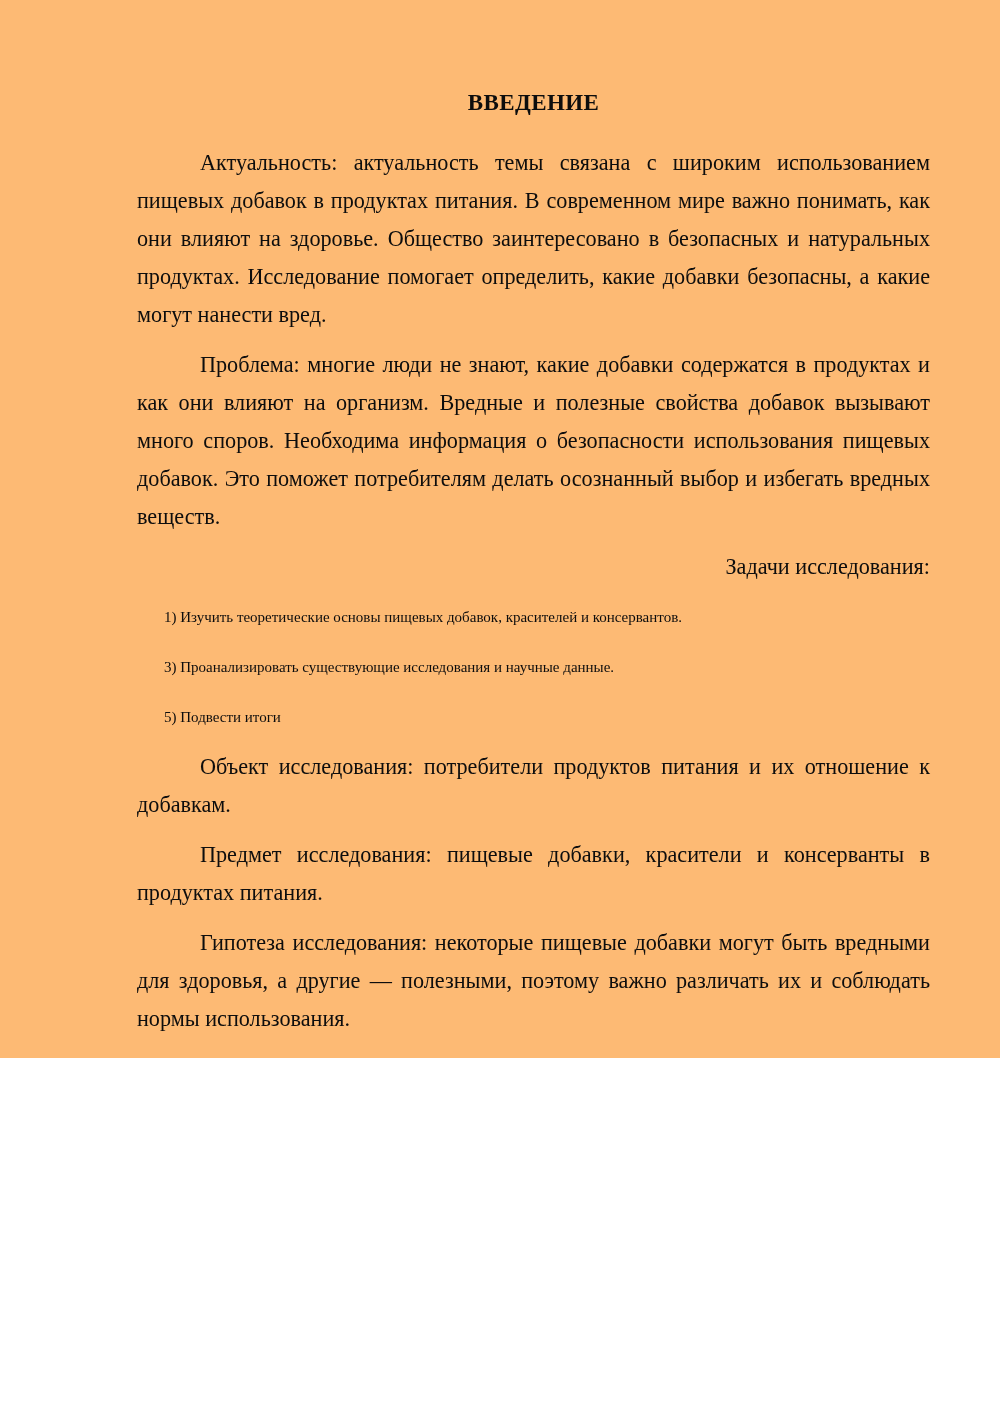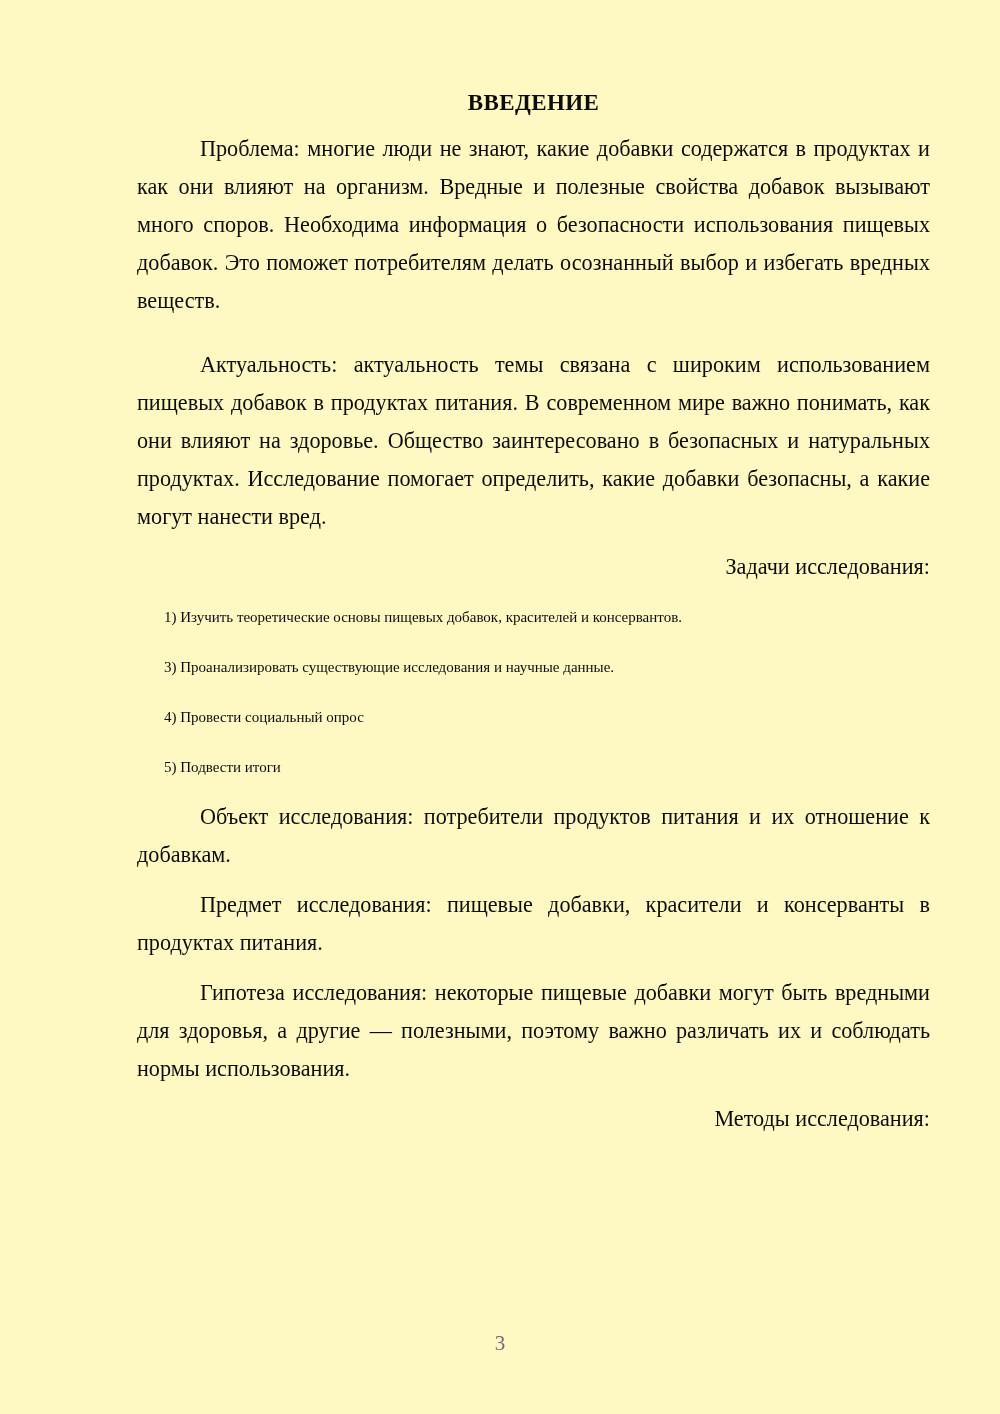--- a/index.html
+++ b/index.html
@@ -9,23 +9,23 @@
     background: #ffffff;
   }
   body {
     font-family: "Liberation Serif", "DejaVu Serif", serif;
     color: #0d0d0d;
     -webkit-font-smoothing: antialiased;
   }
   .page {
     position: relative;
     width: 1000px;
-    height: 1414px;
+    height: 1058px;
     margin: 0 auto;
-    background: #fef9c3;
+    background: #fdba74;
     overflow: hidden;
     box-sizing: border-box;
   }
   .content {
     position: absolute;
     left: 137px;
     top: 0;
     width: 793px;
   }
   .doc-title {
@@ -89,31 +89,30 @@
 </style>
 </head>
 <body>
 
 <div class="page">
 
   <div class="content">
 
     <h1 class="doc-title">ВВЕДЕНИЕ</h1>
 
+    <p class="para first">Актуальность: актуальность темы связана с широким использованием пищевых добавок в продуктах питания. В современном мире важно понимать, как они влияют на здоровье. Общество заинтересовано в безопасных и натуральных продуктах. Исследование помогает определить, какие добавки безопасны, а какие могут нанести вред.</p>
+
     <p class="para">Проблема: многие люди не знают, какие добавки содержатся в продуктах и как они влияют на организм. Вредные и полезные свойства добавок вызывают много споров. Необходима информация о безопасности использования пищевых добавок. Это поможет потребителям делать осознанный выбор и избегать вредных веществ.</p>
-
-    <p class="para first">Актуальность: актуальность темы связана с широким использованием пищевых добавок в продуктах питания. В современном мире важно понимать, как они влияют на здоровье. Общество заинтересовано в безопасных и натуральных продуктах. Исследование помогает определить, какие добавки безопасны, а какие могут нанести вред.</p>
 
 
     <p class="label-line">Задачи исследования:</p>
 
     <ol class="list">
       <li class="list-item">1)  Изучить теоретические основы пищевых добавок, красителей и консервантов.</li>
       <li class="list-item">3) Проанализировать существующие исследования и научные данные.</li>
-      <li class="list-item">4) Провести социальный опрос</li>
       <li class="list-item">5) Подвести итоги</li>
     </ol>
 
     <p class="para lastline-left">Объект исследования: потребители продуктов питания и их отношение к добавкам.</p>
 
     <p class="para lastline-left">Предмет исследования: пищевые добавки, красители и консерванты в продуктах питания.</p>
 
     <p class="para lastline-left">Гипотеза исследования: некоторые пищевые добавки могут быть вредными для здоровья, а другие — полезными, поэтому важно различать их и соблюдать нормы использования.</p>
 
     <p class="label-line">Методы исследования:</p>

